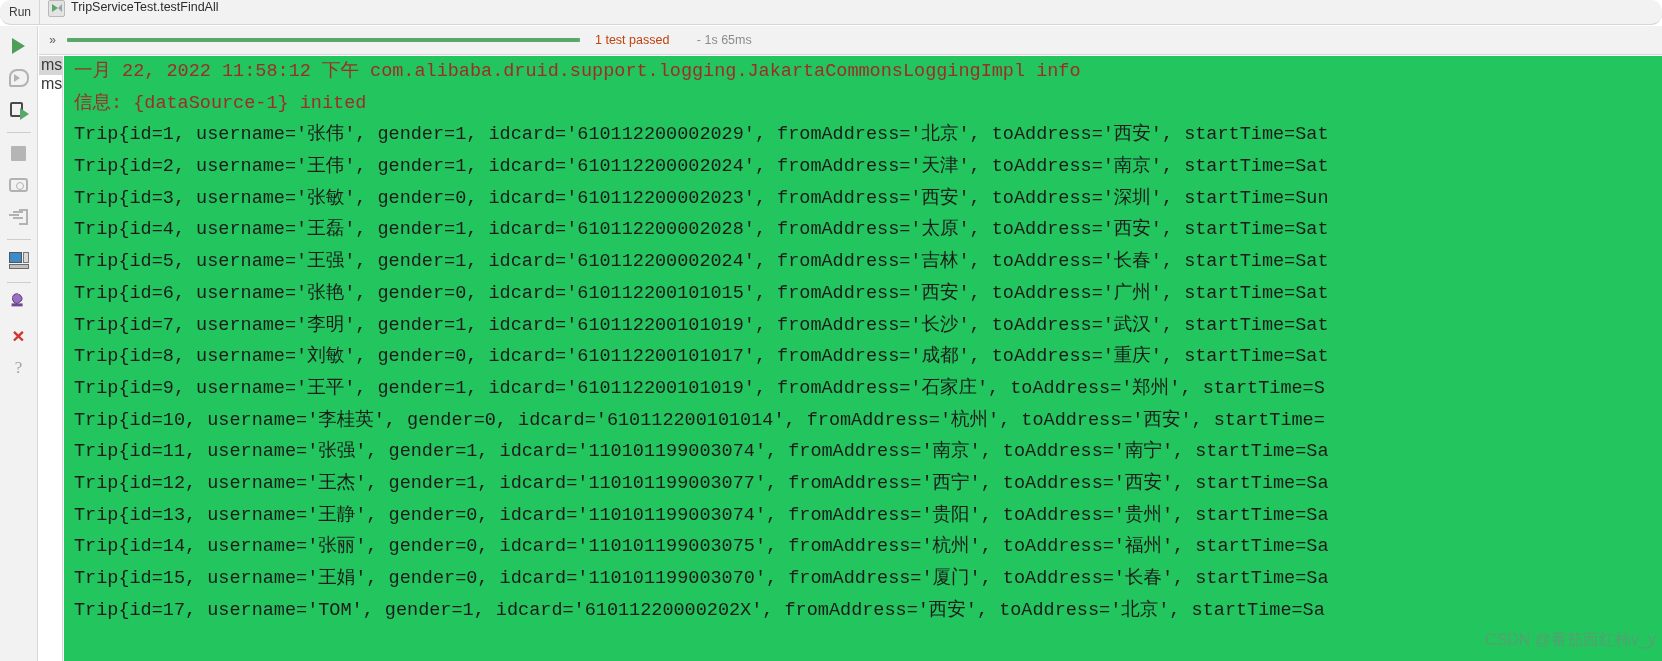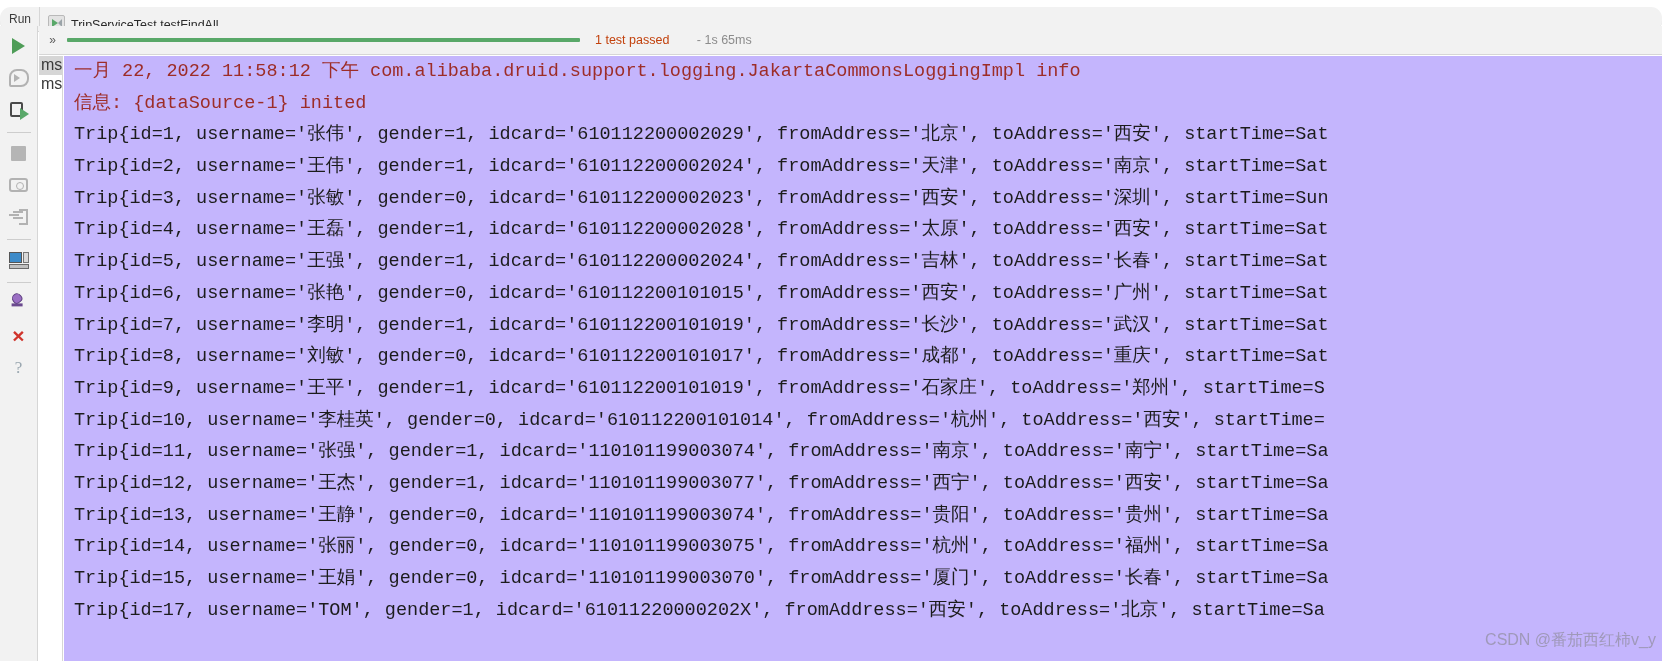--- a/index.html
+++ b/index.html
@@ -11,21 +11,21 @@
     width: 1662px;
     height: 661px;
     font-family: "Liberation Sans", sans-serif;
     overflow: hidden;
     position: relative;
   }
 
   
   #run-header {
     position: absolute;
-    left: 0; top: 7px;
+    left: 0; top: 0;
     width: 1662px;
     height: 25px;
     background: #f2f2f2;
     border-bottom: 1px solid #d6d6d6;
     display: flex;
     align-items: center;
     box-sizing: border-box;
     border-radius: 11px;
   }
   #run-label {
@@ -34,21 +34,21 @@
     padding: 0 8px 0 9px;
     white-space: nowrap;
   }
   .header-sep {
     width: 1px;
     height: 25px;
     background: #d6d6d6;
   }
   #run-tab {
     display: flex;
-    align-items: flex-end;
+    align-items: flex-start;
     gap: 6px;
     padding: 0 10px 0 8px;
     height: 25px;
   }
   .tab-run-icon {
     width: 15px; height: 15px;
     border: 1px solid #b9b9b9;
     background: #e3e3e3;
     border-radius: 2px;
     position: relative;
@@ -317,21 +317,21 @@
     background: #d6d6d6;
     color: #3a3a3a;
   }
 
   
   #console {
     position: absolute;
     left: 64px; top: 56px;
     width: 1598px;
     height: 605px;
-    background: #c4b5fd;
+    background: #22c55e;
     overflow: hidden;
   }
   .log-line {
     font-family: "Liberation Mono", "DejaVu Sans Mono", monospace;
     font-size: 18.5px;
     line-height: 31.7px;
     white-space: pre;
     color: #1c1c1c;
     height: 31.7px;
     padding-left: 10px;

